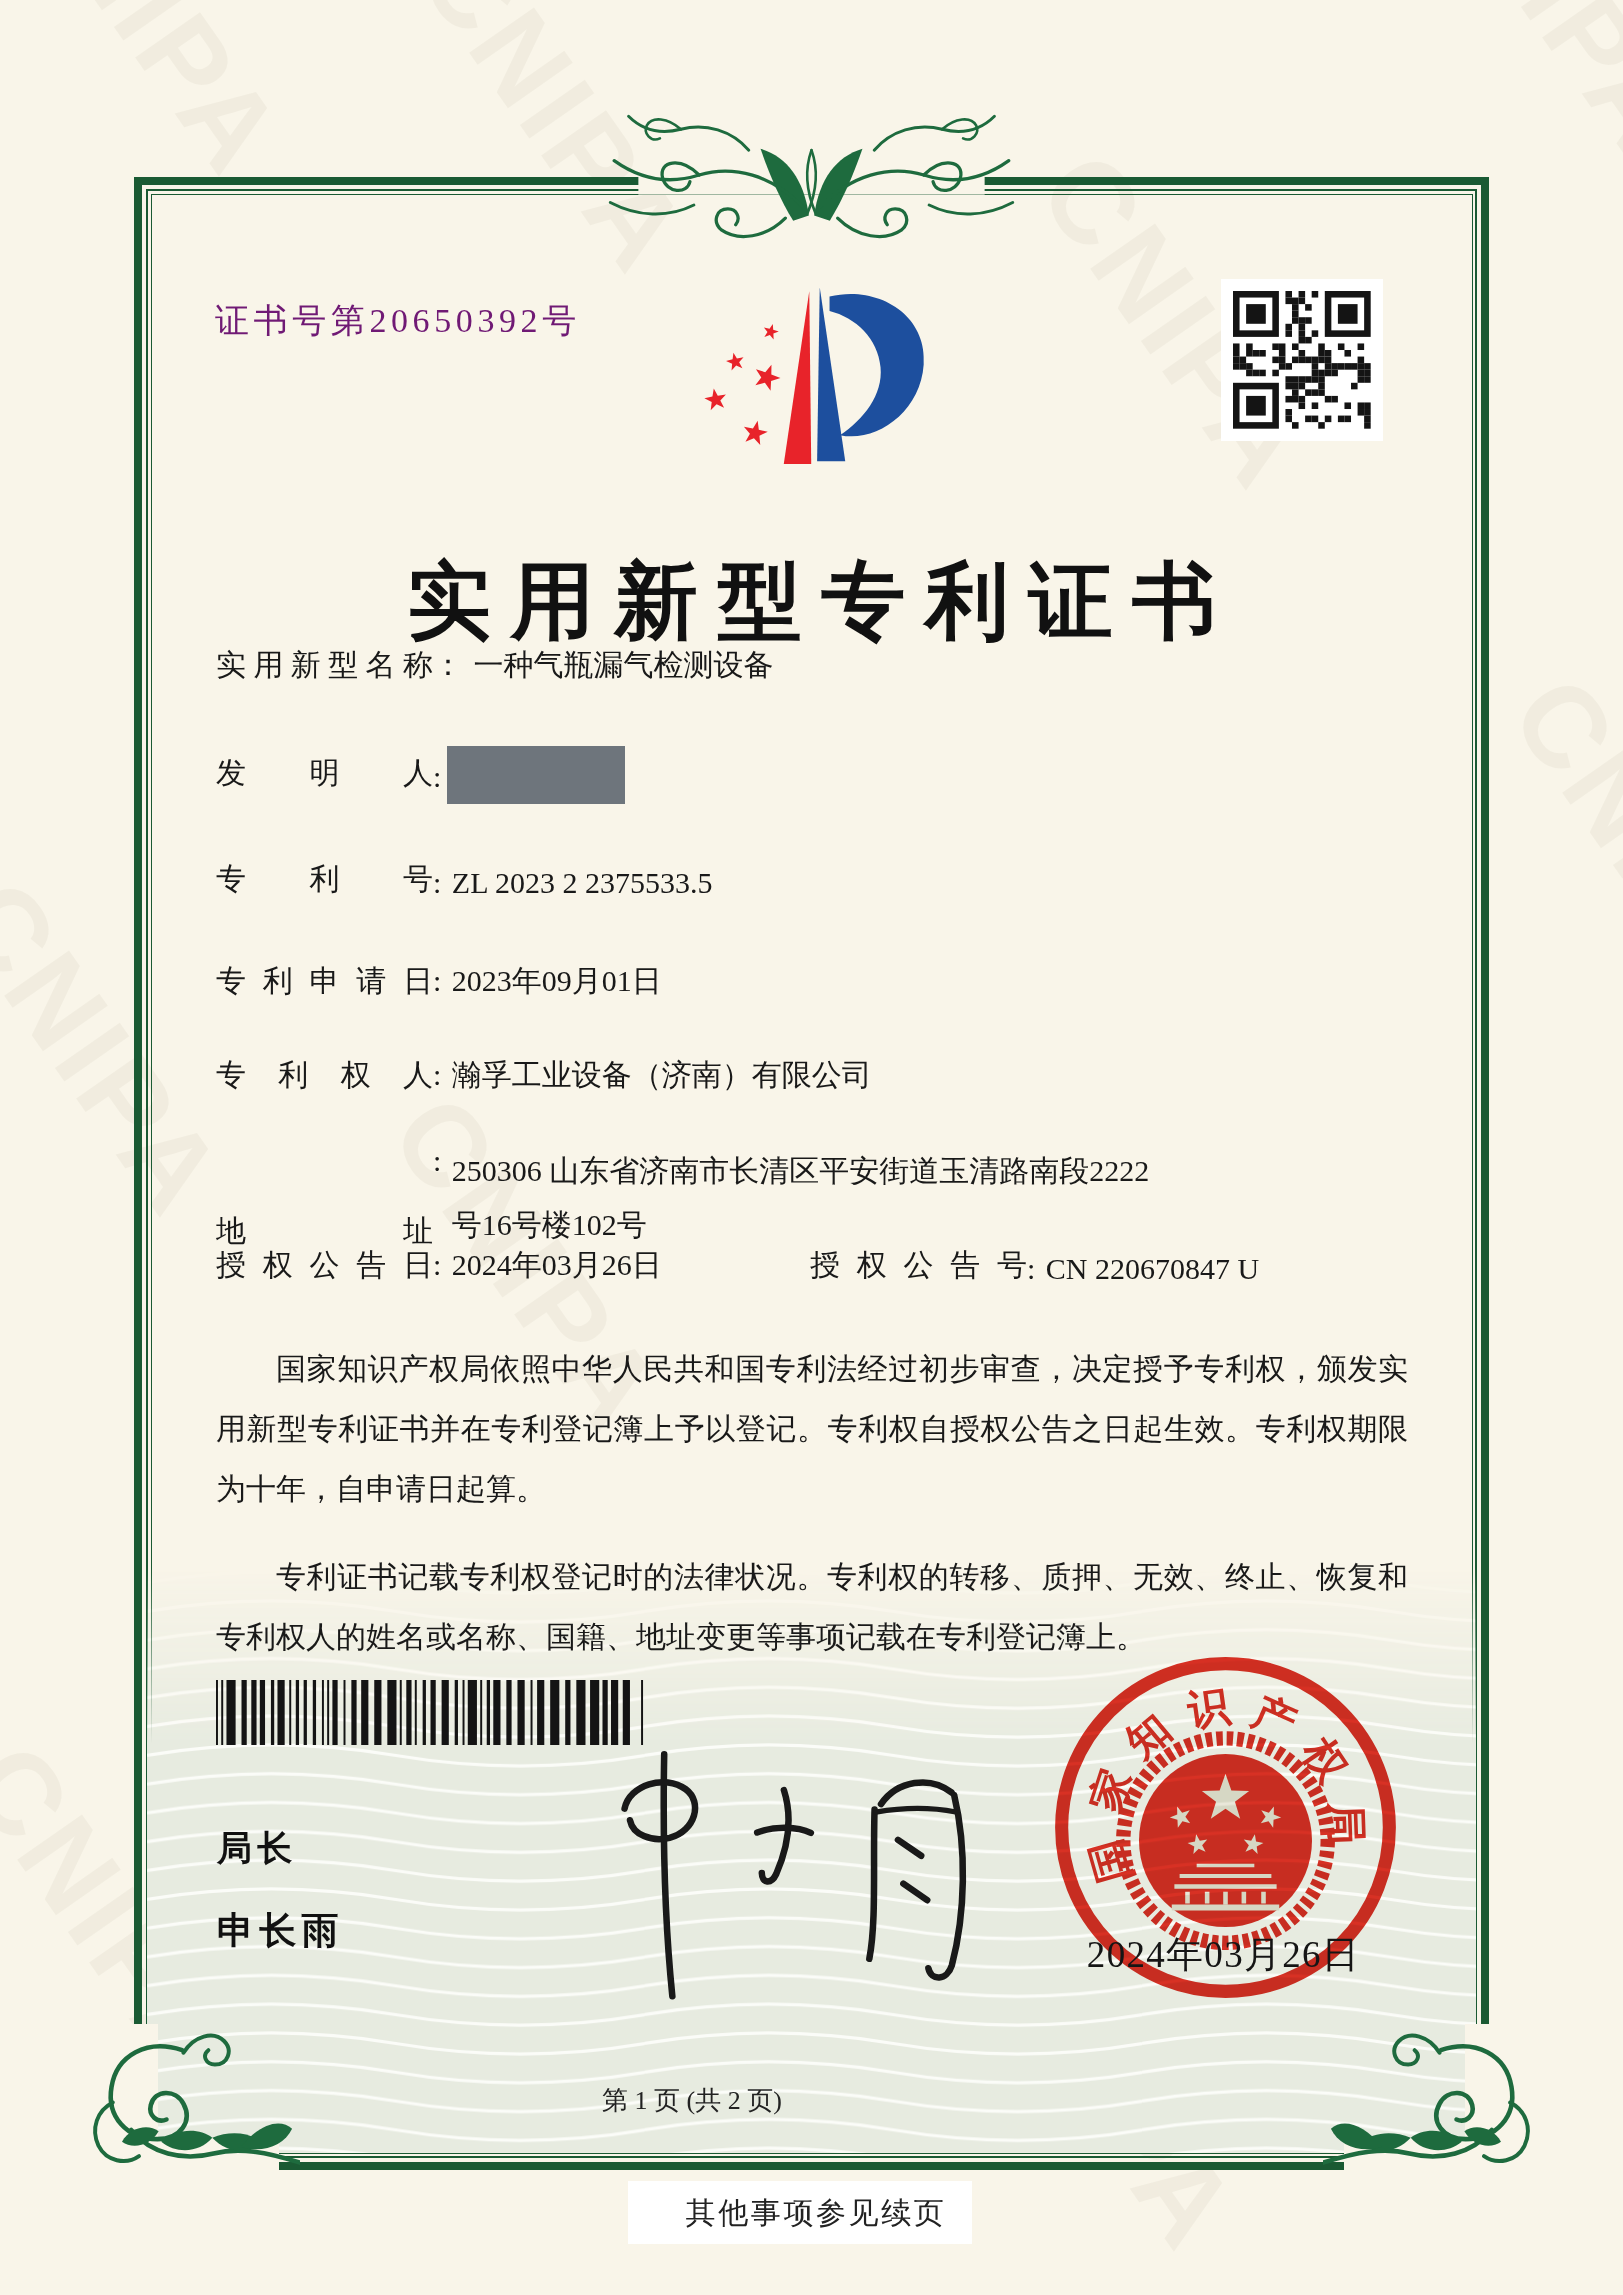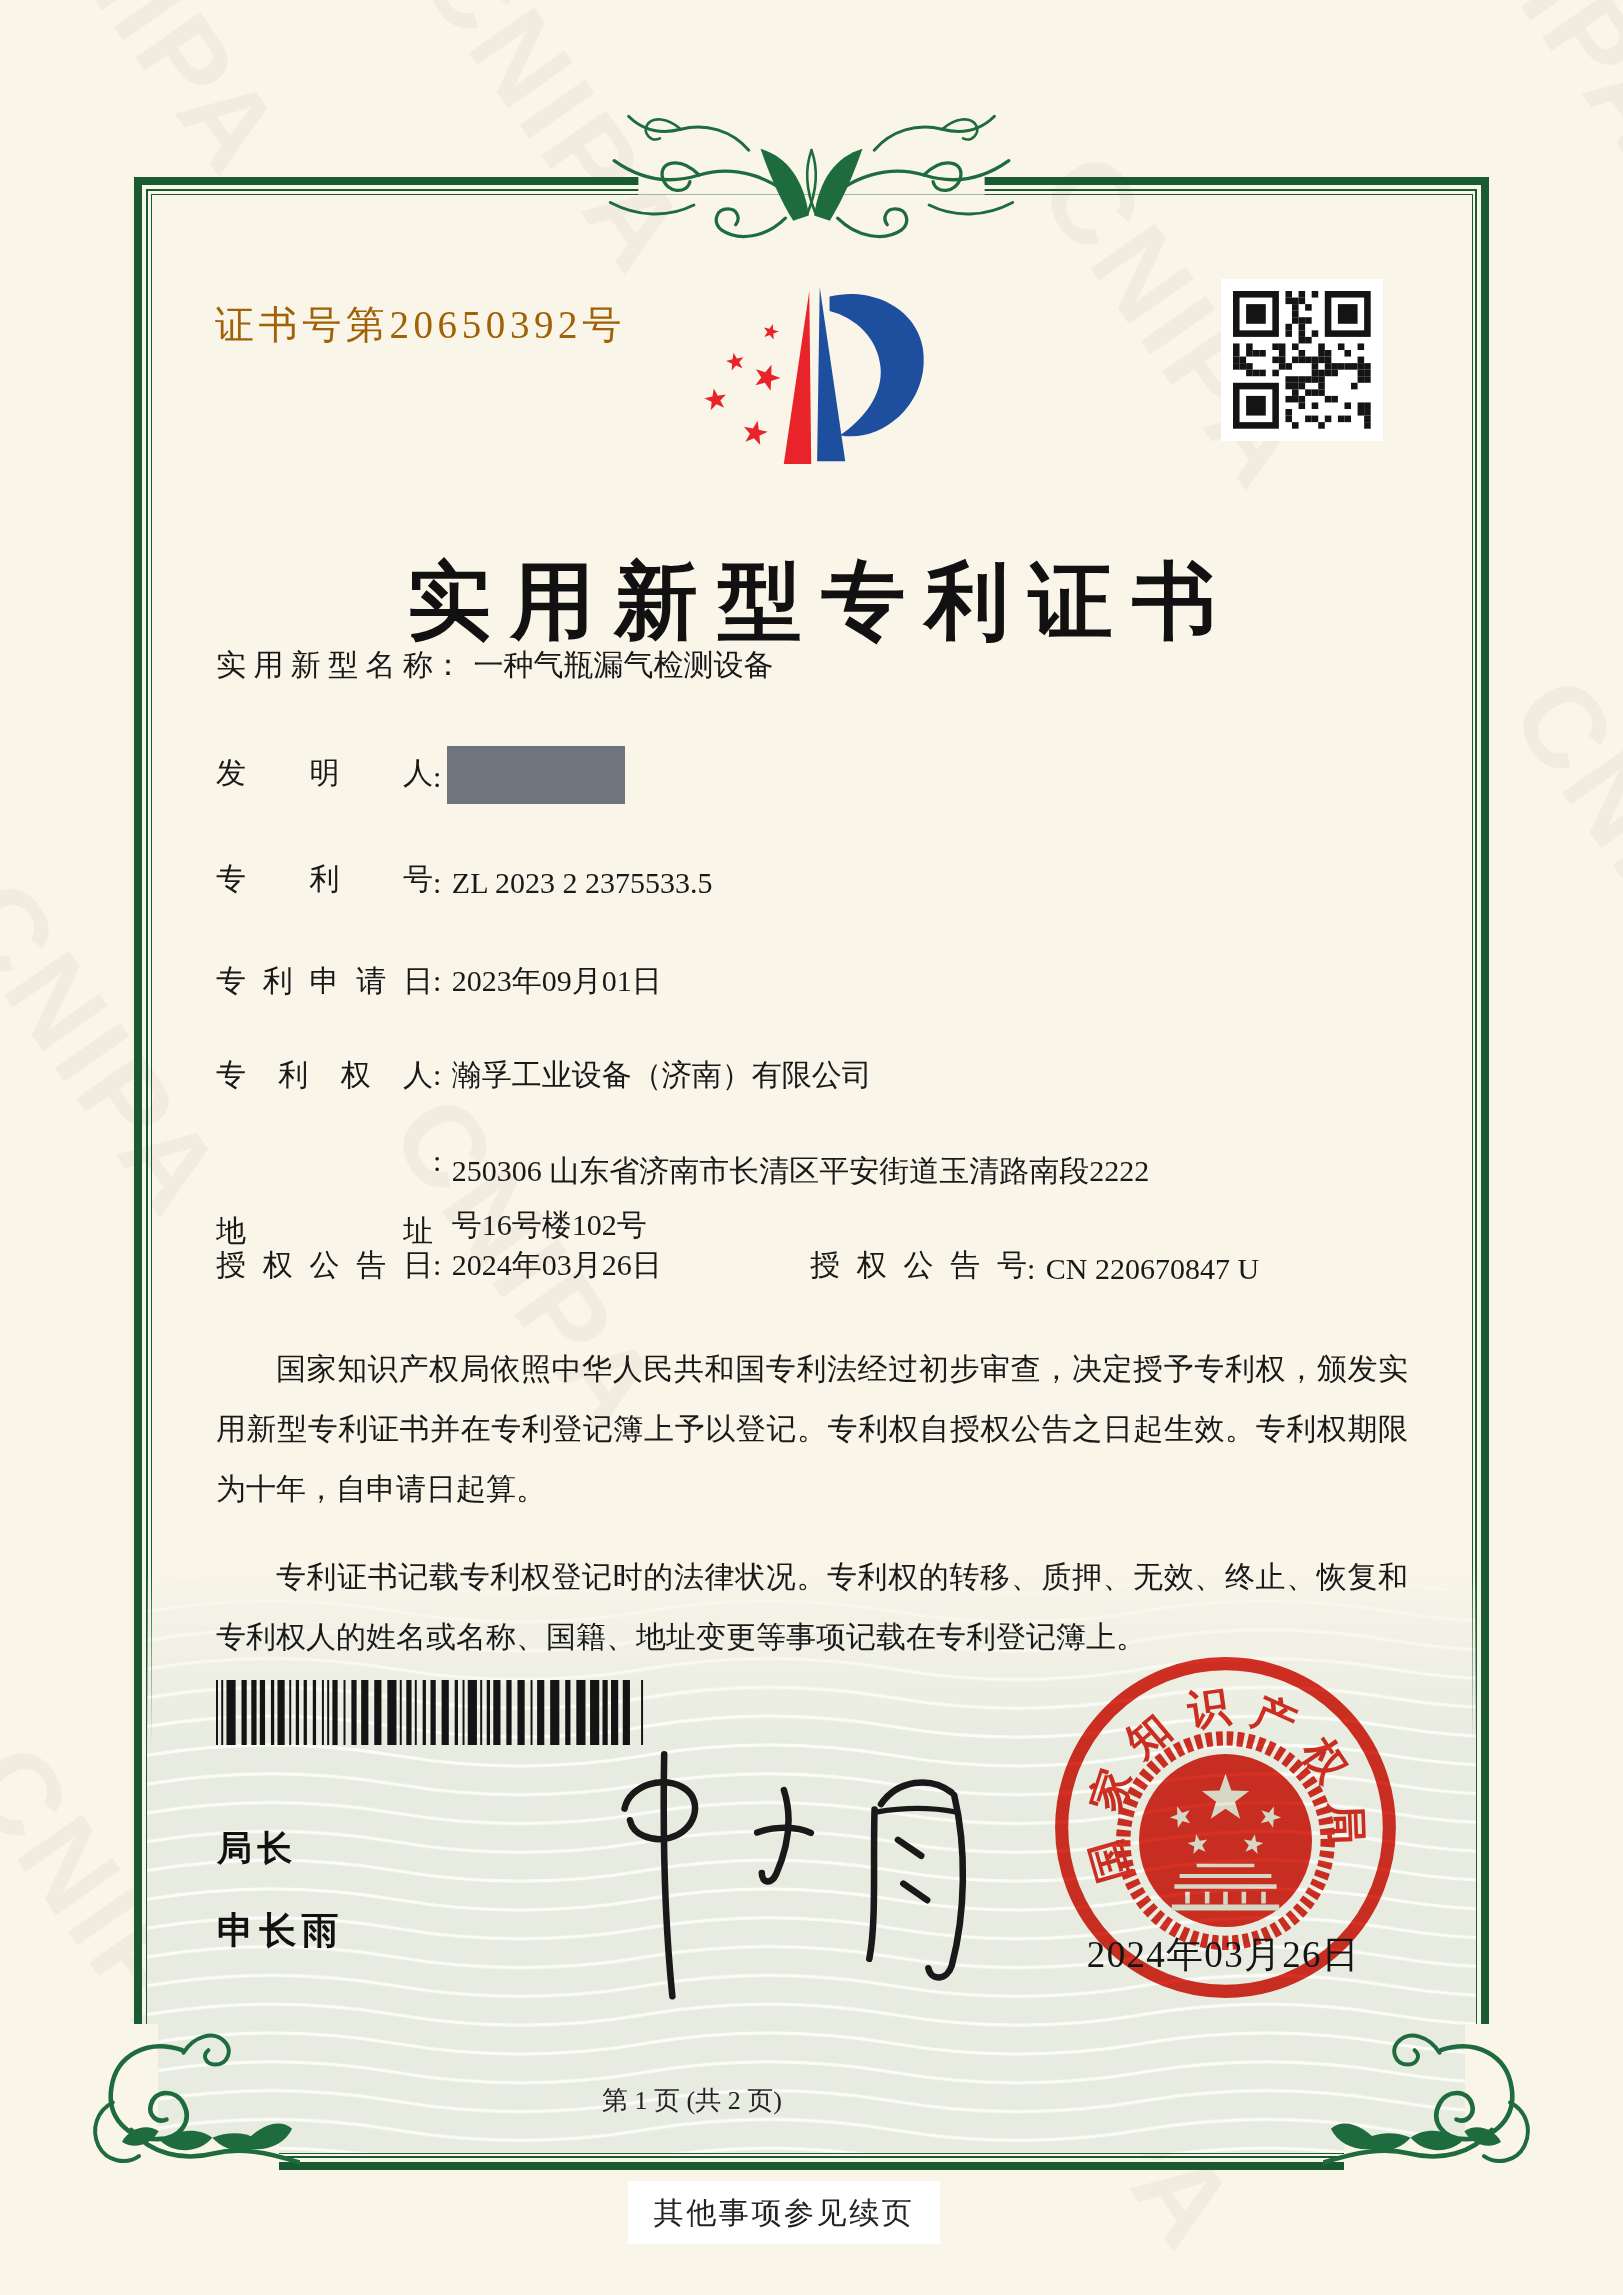--- a/index.html
+++ b/index.html
@@ -16,21 +16,21 @@
   .frame{position:absolute;left:134px;top:177px;width:1355px;height:1993px;
          border:8.5px solid #1a5a33;box-sizing:border-box;}
   .frame::before{content:"";position:absolute;inset:3.9px;border:2.6px solid #1a5a33;}
   .frame::after{content:"";position:absolute;inset:8.5px;border:1.3px solid #1a5a33;}
 
   
   .waves{position:absolute;left:147px;top:1568px;width:1329px;height:585px;
          -webkit-mask-image:linear-gradient(to bottom,transparent,#000 30%);
          mask-image:linear-gradient(to bottom,transparent,#000 30%);}
 
-  .certno{position:absolute;left:215px;top:298px;font-size:39px;letter-spacing:4.6px;color:#a16207;}
+  .certno{position:absolute;left:215px;top:298px;font-size:34px;letter-spacing:4.6px;color:#701a75;}
 
   .qr{position:absolute;left:1221px;top:279px;width:162px;height:162px;background:#ffffff;
       display:flex;align-items:center;justify-content:center;}
 
   .title{position:absolute;left:0;top:545px;width:1623px;text-align:center;
          font-size:84px;font-weight:bold;letter-spacing:19.6px;text-indent:19.6px;color:#111;}
 
   .row{position:absolute;left:216px;font-size:30px;white-space:nowrap;color:#191919;}
   .flabel{display:inline-block;width:217px;text-align:justify;text-align-last:justify;vertical-align:bottom;}
   .fcolon{display:inline-block;}
@@ -51,21 +51,21 @@
             font-weight:bold;font-size:37px;letter-spacing:5.2px;color:#111;}
   .sig-script{position:absolute;left:568px;top:1727px;transform:rotate(-1deg);}
 
   .seal{position:absolute;left:1042px;top:1644px;width:367px;height:367px;
         opacity:.94;mix-blend-mode:multiply;}
   .seal-date{position:absolute;left:1047px;top:1930px;width:353px;text-align:center;
              font-size:37px;letter-spacing:1.3px;color:#151515;z-index:5;}
 
   .pagefoot{position:absolute;left:0;top:2083px;width:1384px;text-align:center;font-size:26px;color:#222;}
   .contnote{position:absolute;left:628px;top:2181px;width:312px;height:63px;background:#ffffff;
-            text-align:center;line-height:63px;font-size:30px;letter-spacing:2.6px;color:#222;}
+            text-align:center;line-height:63px;font-size:30px;letter-spacing:2.6px;color:#222;padding-left:32px;}
 
   .ornament{position:absolute;pointer-events:none;}
 </style>
 </head>
 <body>
 
 <div class="page">
 
   <span class="wm" style="left:-39px;top:-59px">CNIPA</span>
   <span class="wm" style="left:1368px;top:-79px">CNIPA</span>

